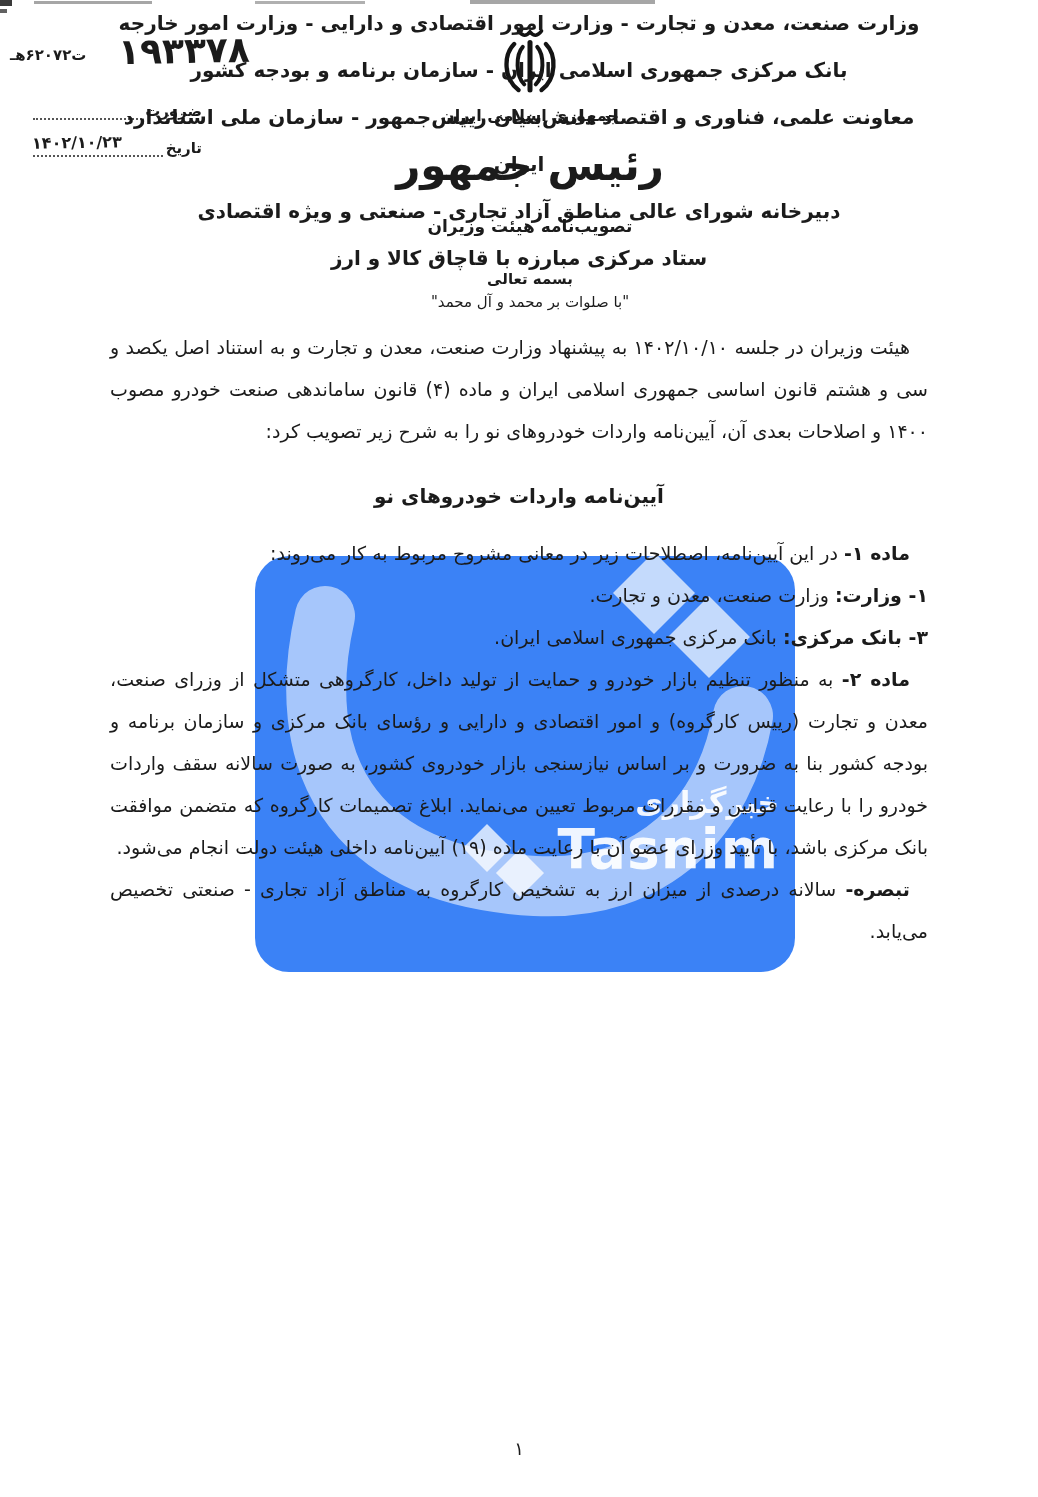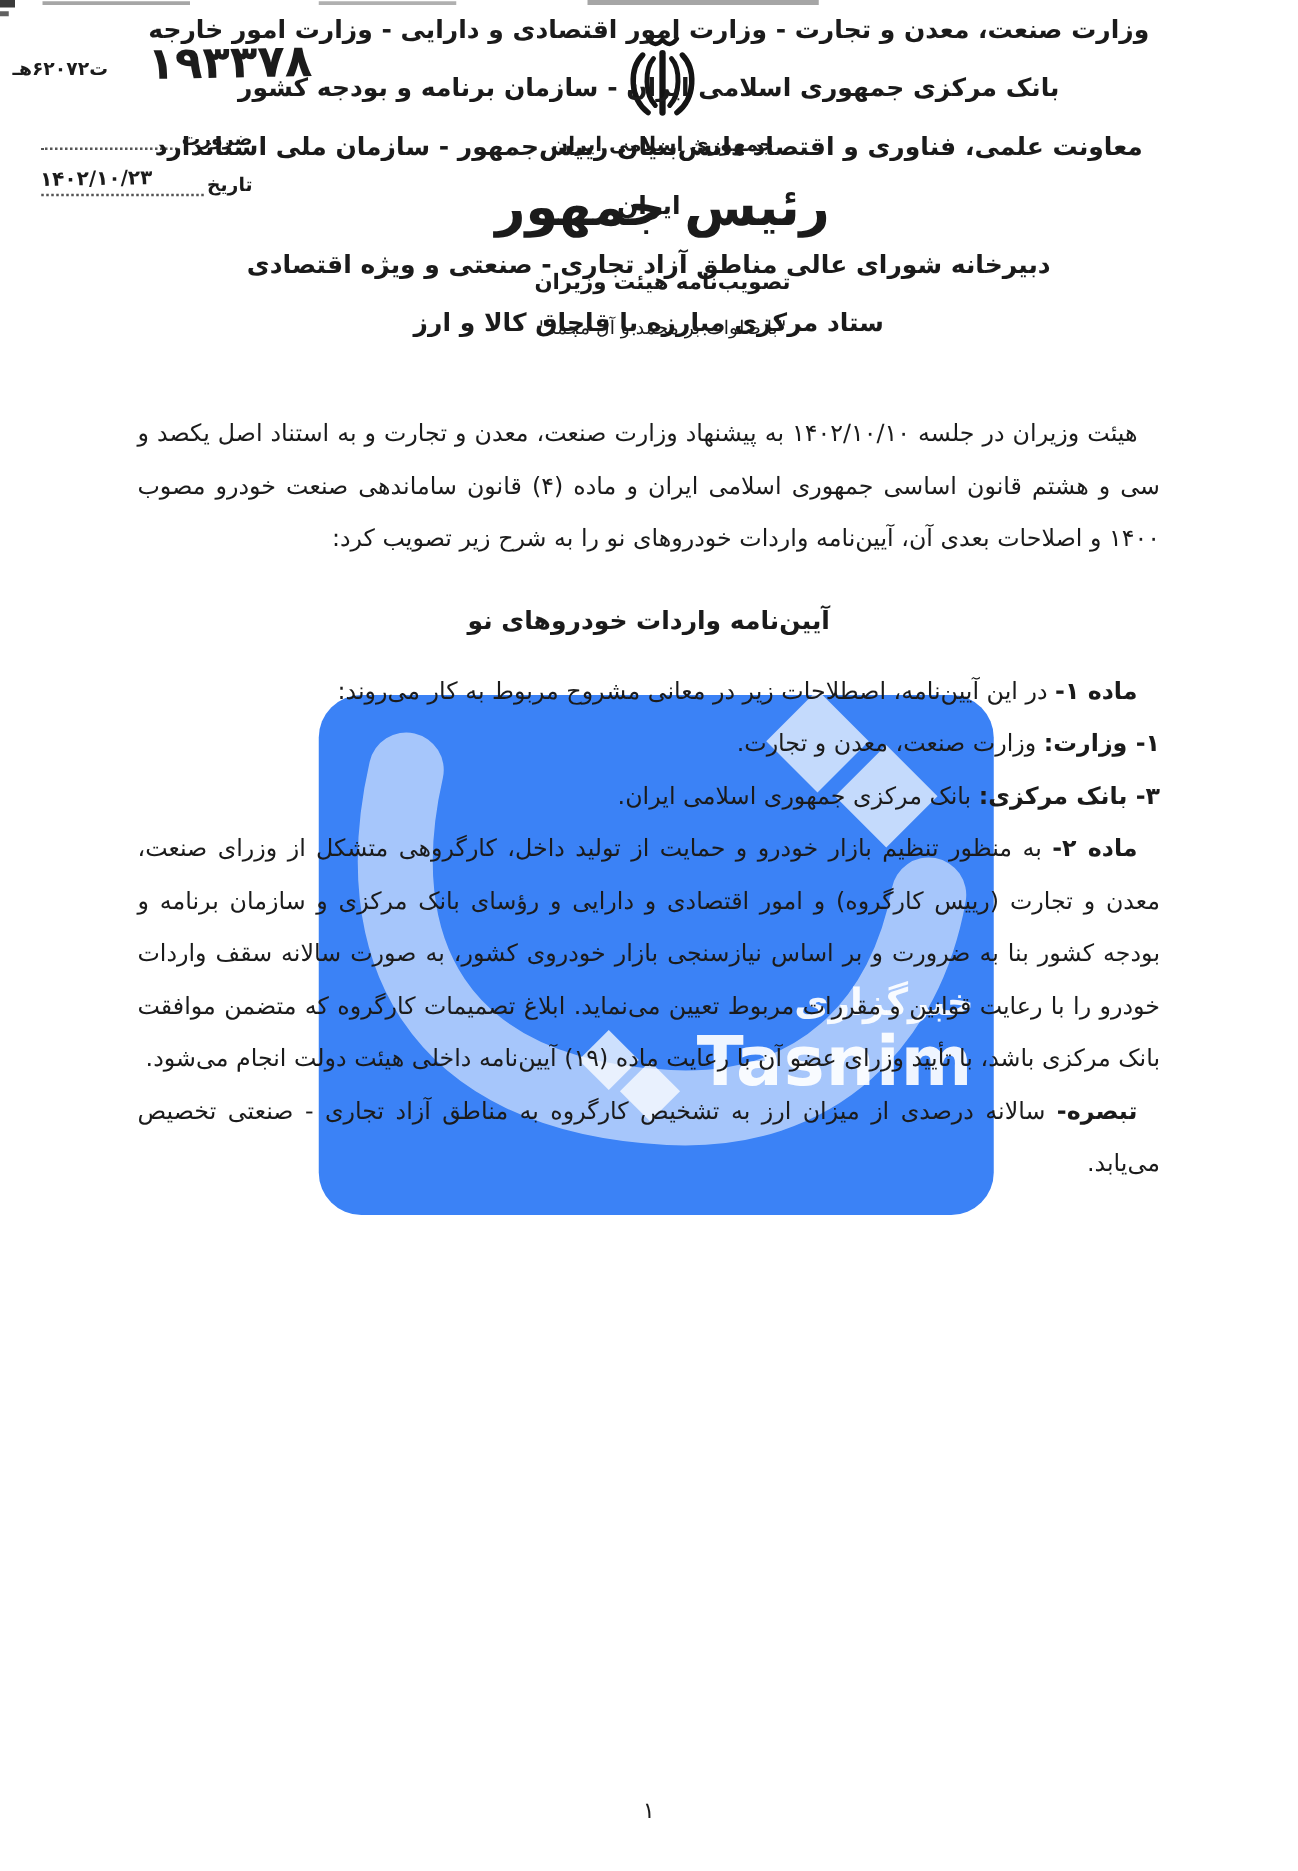--- a/index.html
+++ b/index.html
@@ -103,20 +103,21 @@
         <path d="M50 28 L50 94" stroke-width="7"></path>
         <path d="M40 34 C30 45 30 74 42 86" stroke-width="5.5"></path>
         <path d="M60 34 C70 45 70 74 58 86" stroke-width="5.5"></path>
         <path d="M28 30 C13 45 13 78 34 94" stroke-width="6"></path>
         <path d="M72 30 C87 45 87 78 66 94" stroke-width="6"></path>
       </g>
     </svg>
     <div class="country">جمهوری اسلامی ایران</div>
     <div class="office">رئیس جمهور</div>
     <div class="doctype">تصویب‌نامه هیئت وزیران</div>
+    <div class="invocation">بسمه تعالی</div>
     <div class="salutation">"با صلوات بر محمد و آل محمد"</div>
   </div>
 
   <div class="content">
 
     <div class="recipients">
       <div>وزارت صنعت، معدن و تجارت - وزارت امور اقتصادی و دارایی - وزارت امور خارجه</div>
       <div>بانک مرکزی جمهوری اسلامی ایران - سازمان برنامه و بودجه کشور</div>
       <div>معاونت علمی، فناوری و اقتصاد دانش‌بنیان رییس‌جمهور - سازمان ملی استاندارد ایران</div>
       <div>دبیرخانه شورای عالی مناطق آزاد تجاری - صنعتی و ویژه اقتصادی</div>

